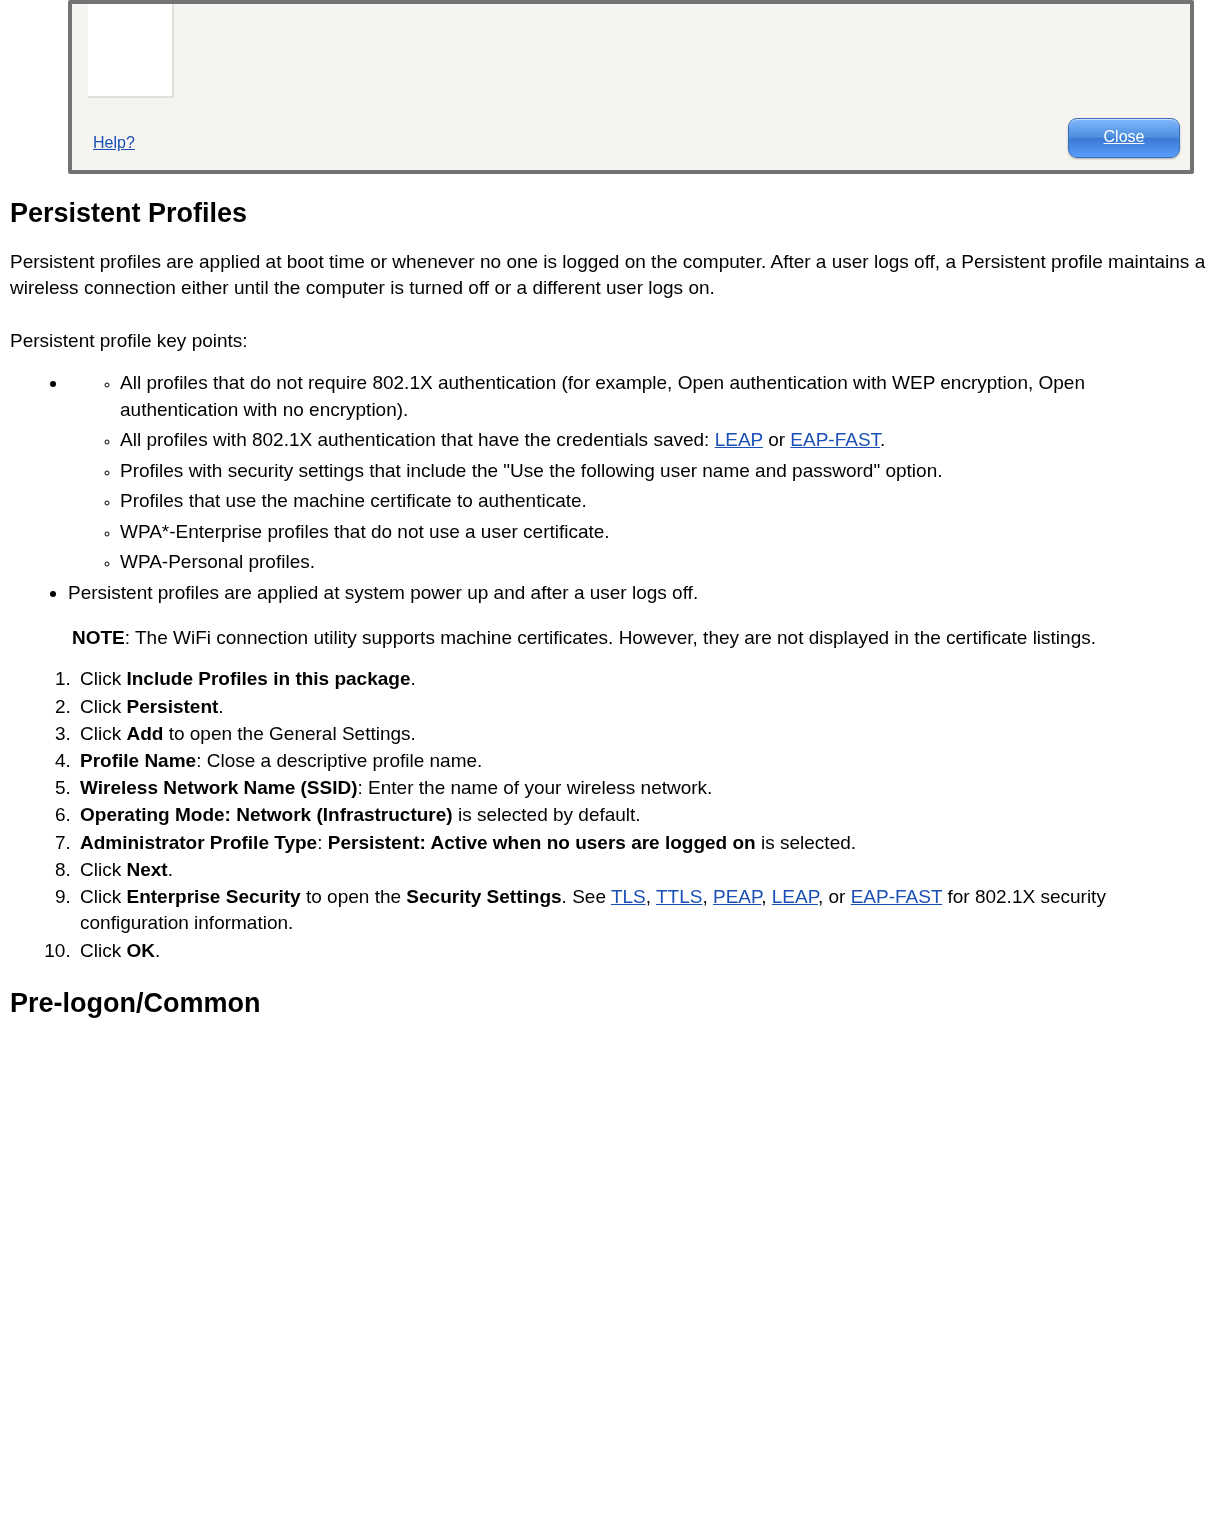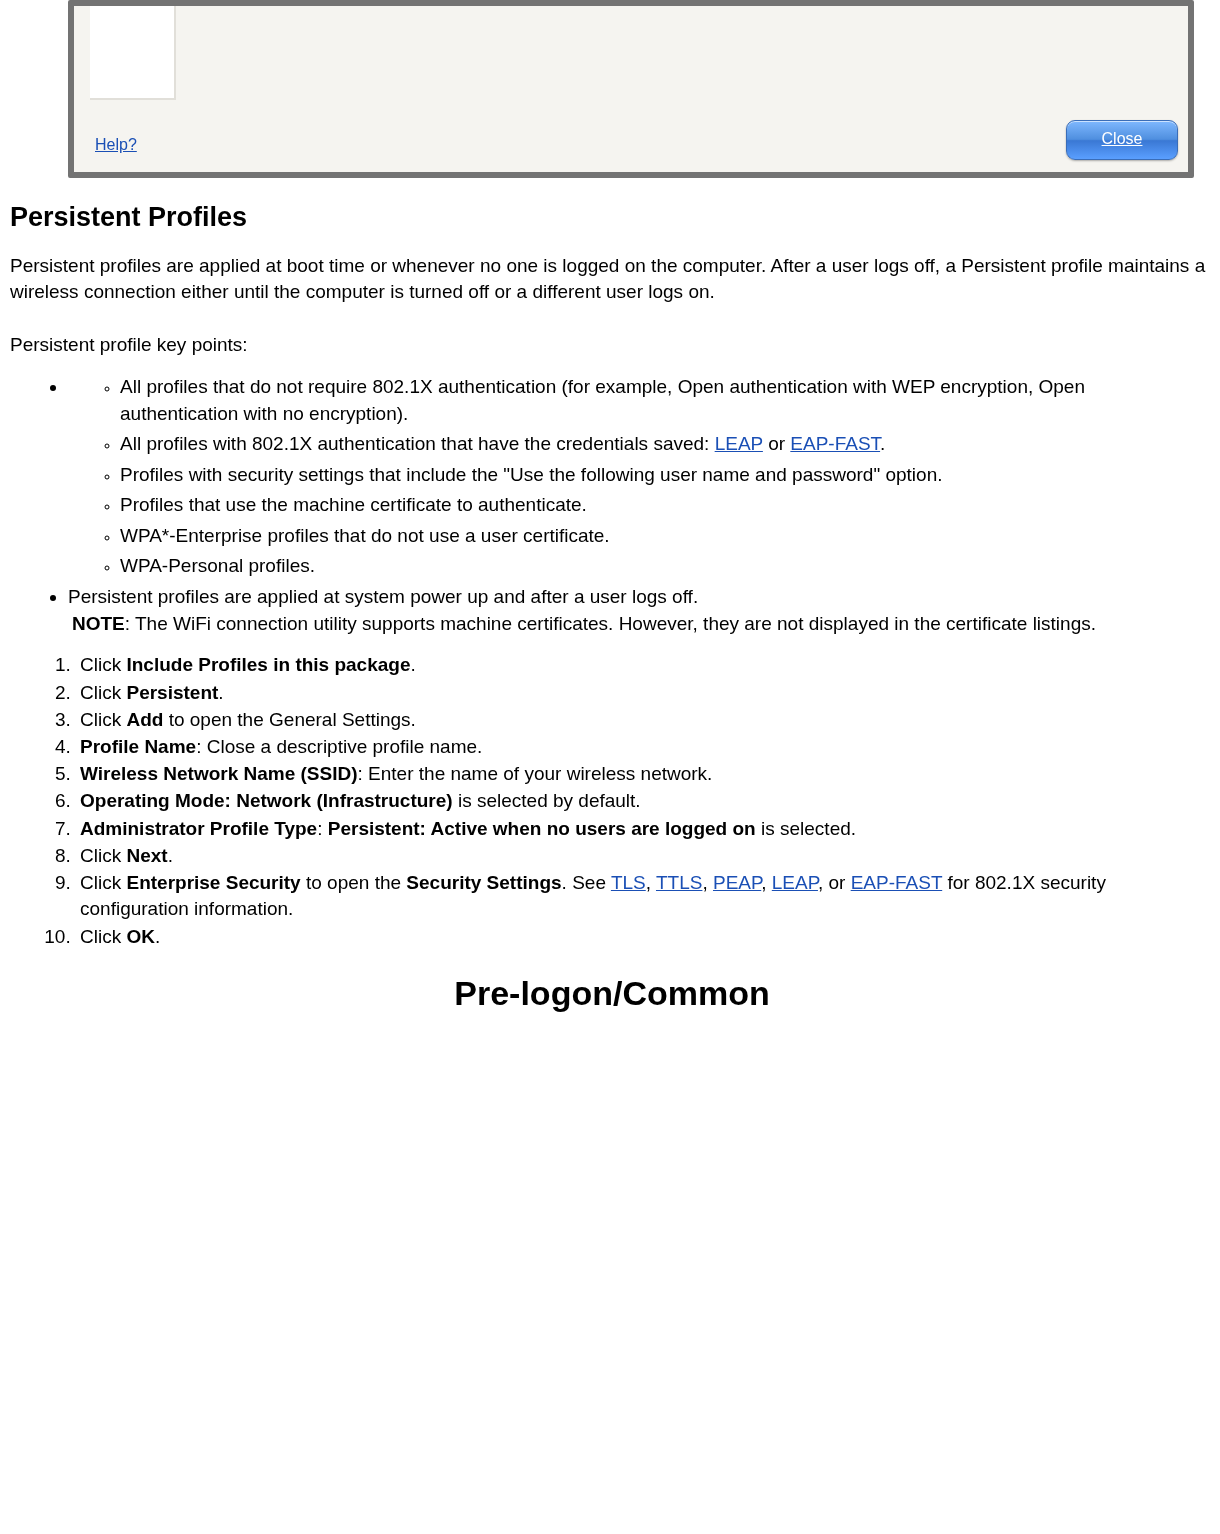--- a/index.html
+++ b/index.html
@@ -6,21 +6,21 @@
     font-family: Verdana, Geneva, sans-serif;
     font-size: 19px;
     margin: 0;
     padding: 0;
     color: #000;
     width: 1220px;
     background: #fff;
   }
   .wrap { padding: 0 6px 0 6px; }
   .img-box {
-    border: 6px solid #737373;
+    border: 4px solid #737373;
     border-radius: 2px;
     background: #f5f4f0;
     margin: 0 20px 24px 62px;
     height: 166px;
     position: relative;
   }
   .img-inner-shadow {
     position:absolute; left:3px; right:3px; top:0; bottom:3px;
   }
   .white-panel {
@@ -62,31 +62,30 @@
     font-size: 27px;
     margin: 12px 0 20px 4px;
   }
   p { margin: 0 6px 16px 4px; line-height:1.35; }
   .kp { margin-top:28px; }
   ul.outer { list-style: disc; margin: 6px 0 10px 0; padding-left: 62px; }
   ul.outer > li { margin: 0 6px 2px 0; line-height:1.4; }
   ul.sub { list-style: circle; margin: 0 0 4px 0; padding-left: 52px; }
   ul.sub > li { margin: 4px 6px 2px 0; line-height:1.4; }
   ul.sub > li::marker { font-size: 14px; }
-  .note { }
+  .note { margin-top:18px; }
   a.link { color:#1a4fb5; text-decoration: underline; cursor:pointer; }
   ol { margin: 6px 6px 20px 0; padding-left:70px; }
   ol li { margin: 0 0 1px 0; padding-left:4px; line-height:1.38; }
   strong { font-weight:bold; }
   h2.pre {
     font-family: Verdana, sans-serif;
     font-weight: bold;
-    font-size: 34px;
+    font-size: 27px;
     margin: 24px 0 0 4px;
-    text-align: center;
   }
 </style>
 </head>
 <body>
 
 <div class="wrap">
 
   <div class="img-box">
     <div class="img-inner-shadow"></div>
     <div class="white-panel"></div>

